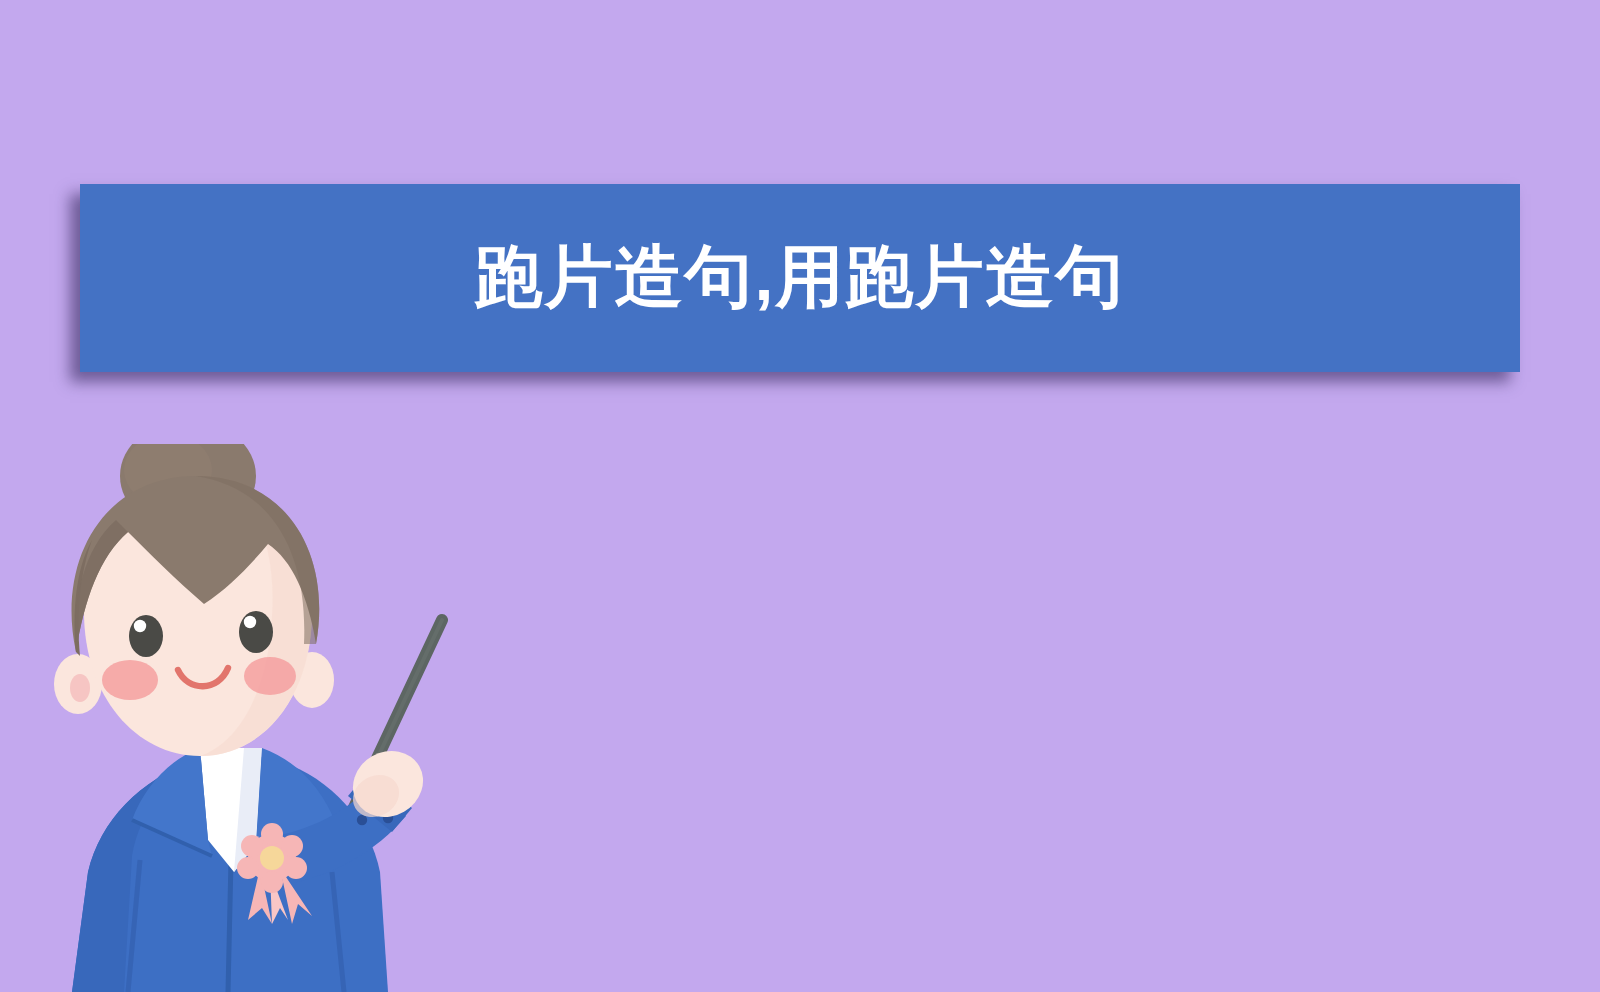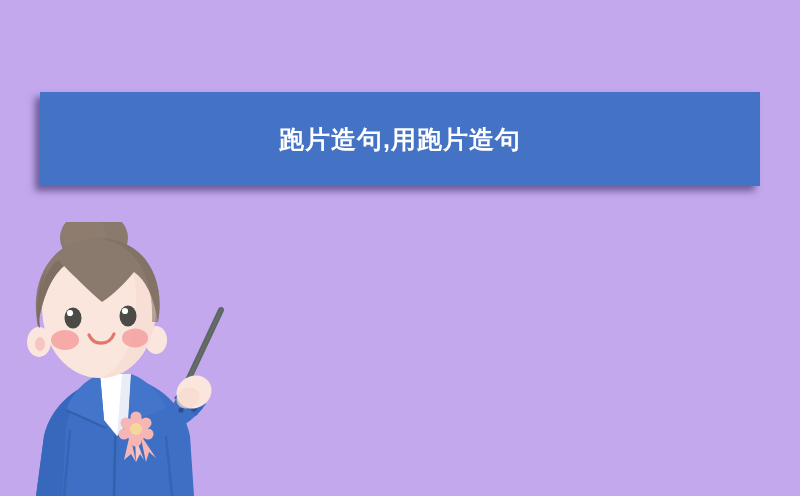--- a/index.html
+++ b/index.html
@@ -33,21 +33,21 @@
     width:720px;
     height:94px;
     background:#4472c4;
     box-shadow:-5px 5px 7px rgba(40,30,80,0.55);
     display:flex;
     align-items:center;
     justify-content:center;
   }
   .banner-text {
     color:#ffffff;
-    font-size:25px;
+    font-size:34px;
     font-weight:bold;
     letter-spacing:1px;
     line-height:1;
     white-space:nowrap;
     user-select:none;
   }
 
   
   .illus {
     position:absolute;

